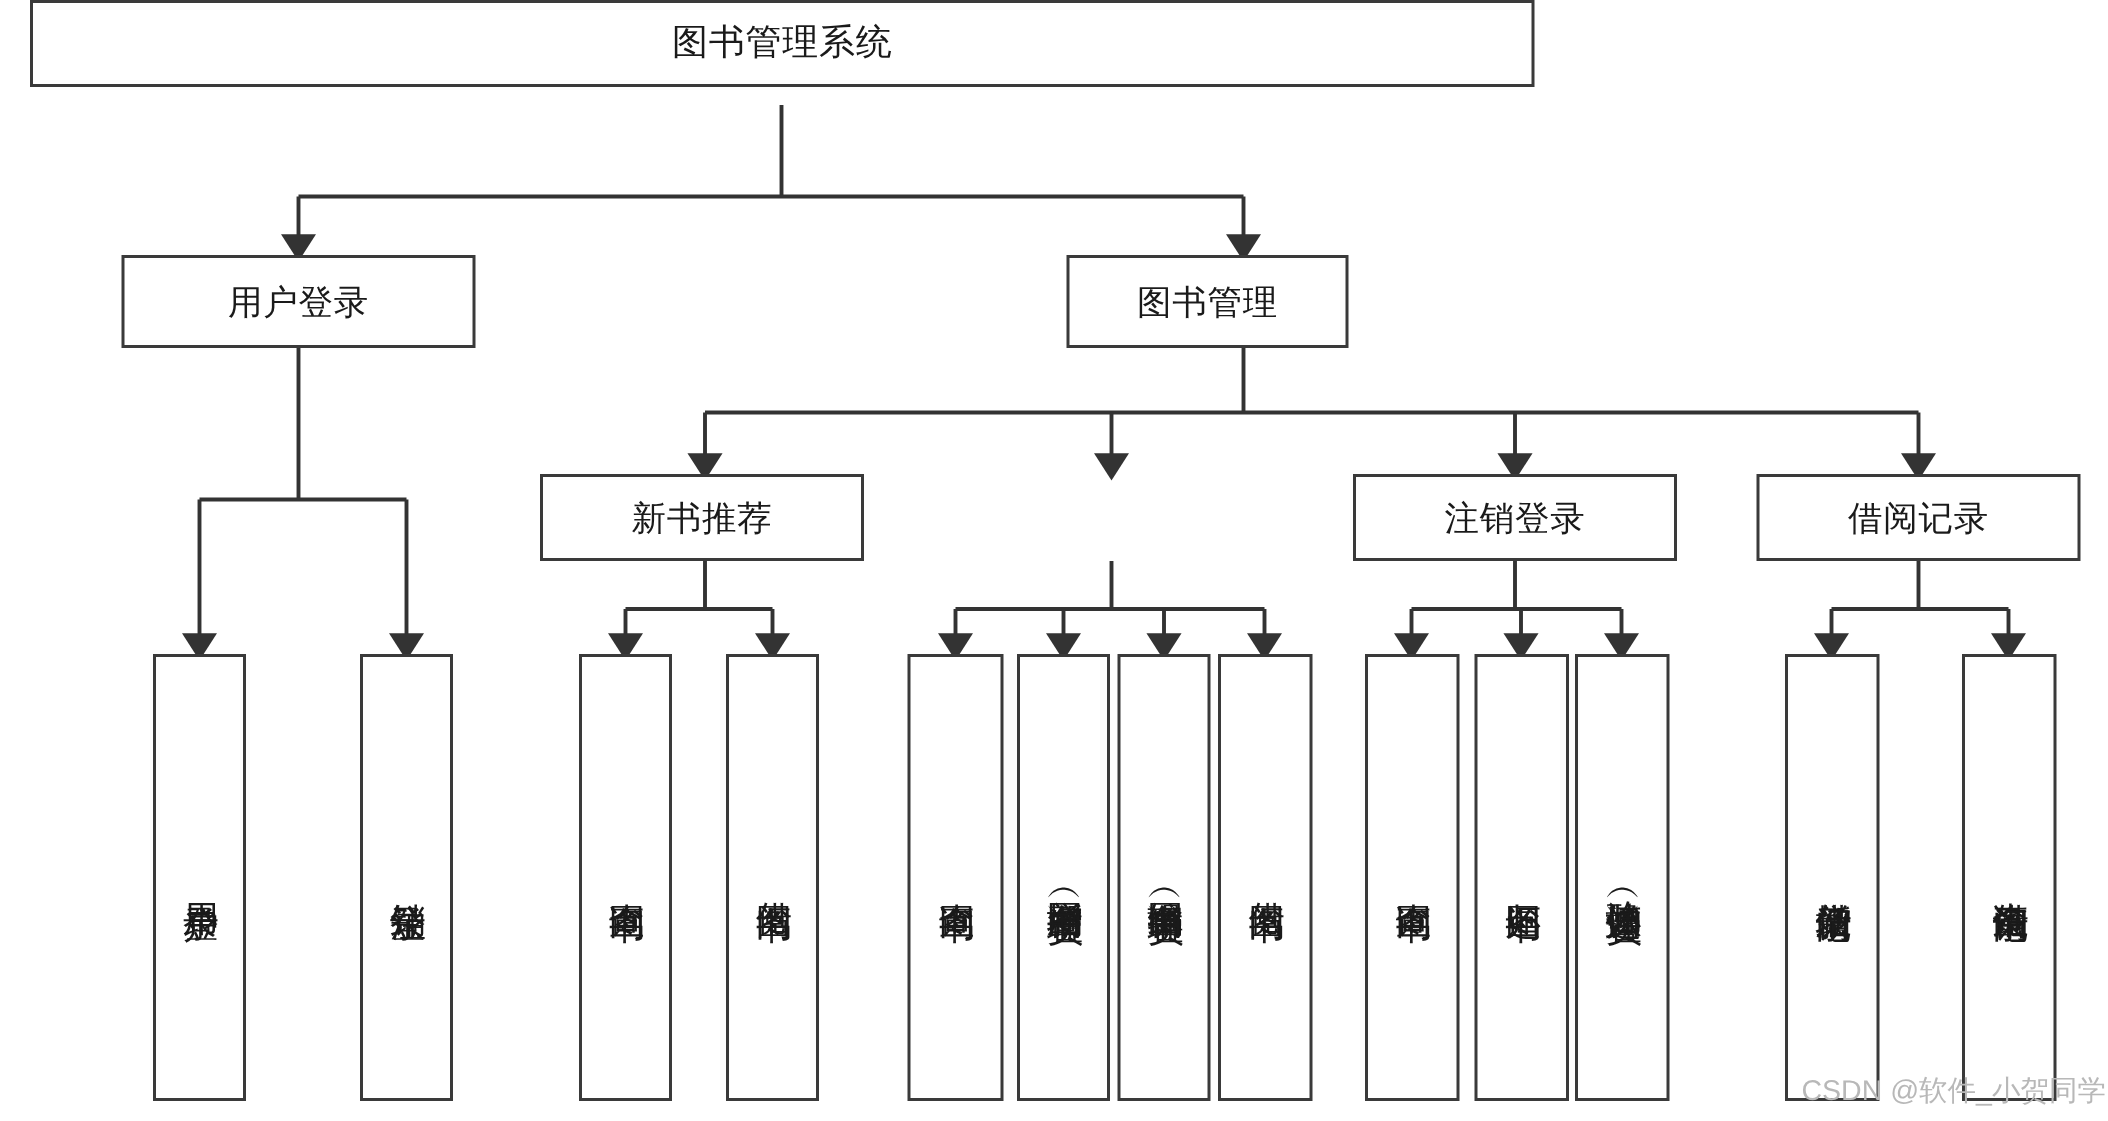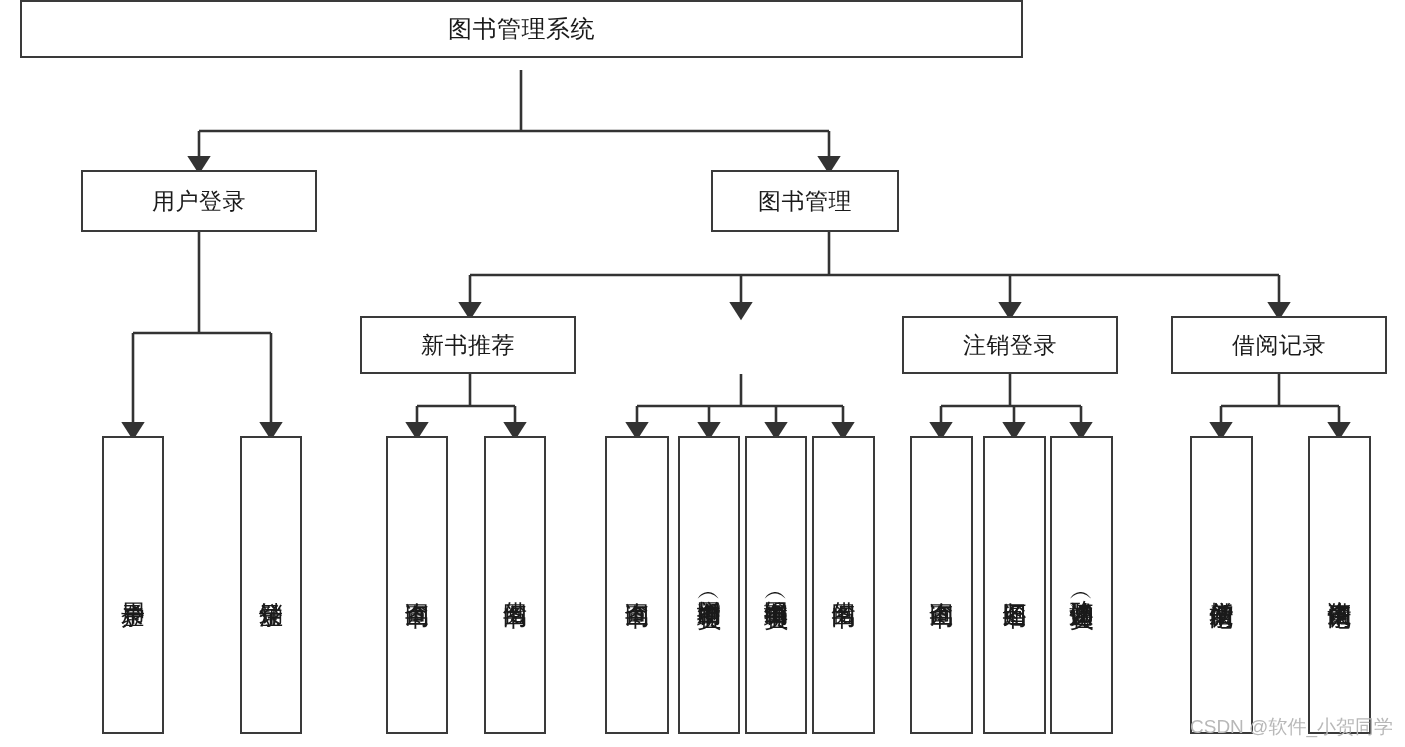--- a/index.html
+++ b/index.html
@@ -67,20 +67,21 @@
   }
   .watermark {
     position: absolute;
     left: 1190px;
     top: 714px;
     font-size: 19px;
     color: #b8b8b8;
     white-space: nowrap;
     z-index: 5;
     font-family: "Liberation Sans", "DejaVu Sans", sans-serif;
+    padding-left: 11px;
   }
 </style>
 </head>
 <body>
 
 <div id="canvas">
 
   <svg id="edges" viewBox="0 0 1405 747" xmlns="http://www.w3.org/2000/svg">
     <defs>
       <marker id="arrowhead" markerWidth="9" markerHeight="9" refX="1.5" refY="4.5" orient="auto" markerUnits="strokeWidth">

